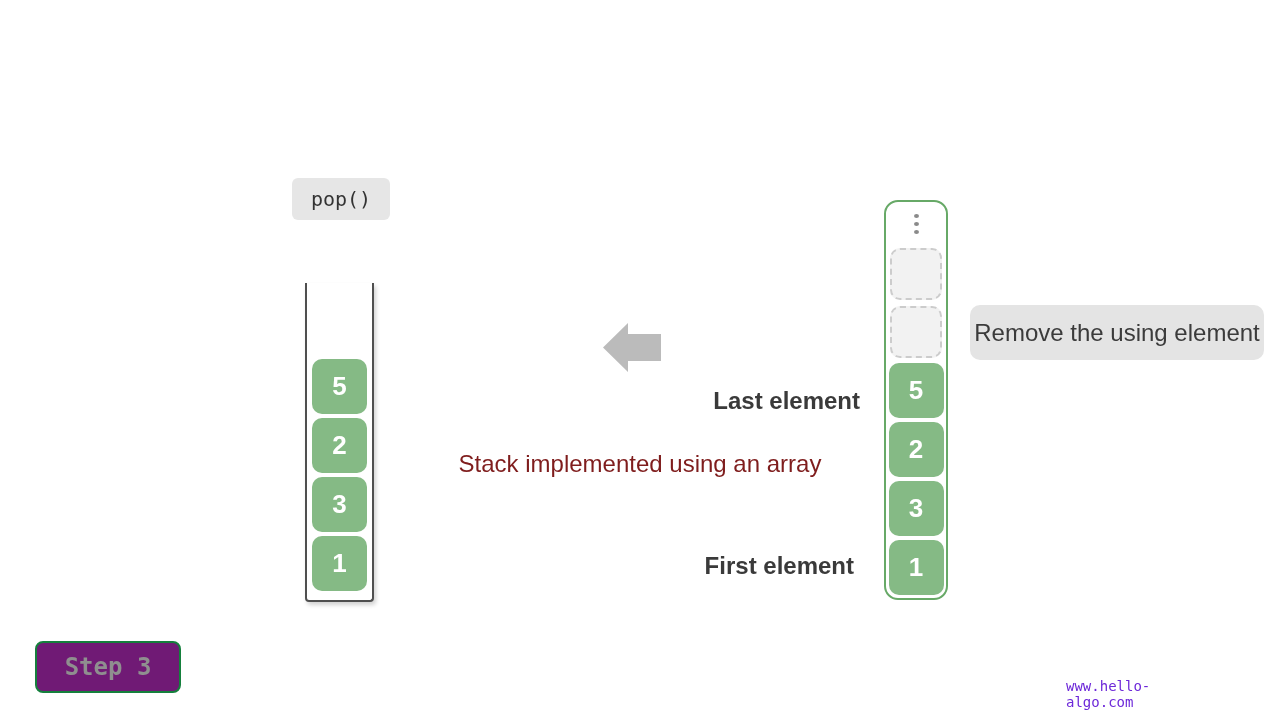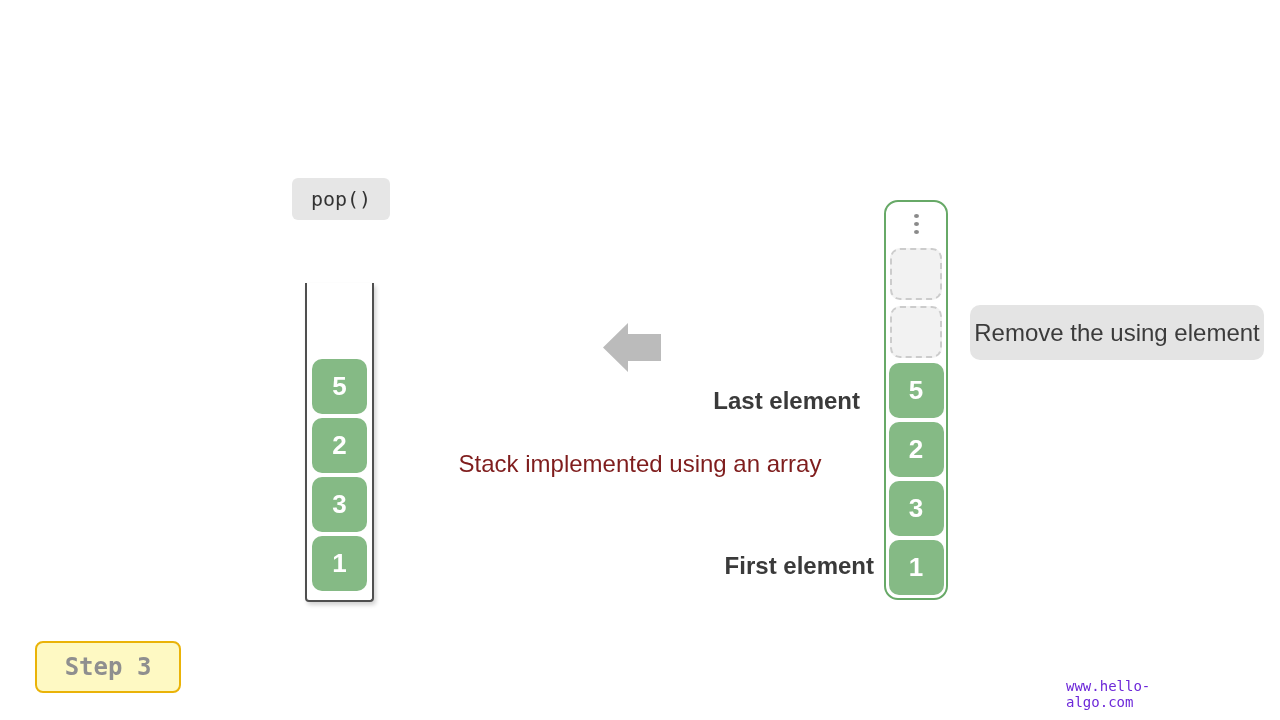--- a/index.html
+++ b/index.html
@@ -42,21 +42,21 @@
 
   
   .arrow { position: absolute; left: 603px; top: 323px; }
 
   
   .last-el {
     position: absolute; left: 620px; top: 387px; width: 240px;
     text-align: right; font-size: 24px; font-weight: 700; color: #3a3a3a;
   }
   .first-el {
-    position: absolute; left: 640px; top: 552px; width: 234px;
+    position: absolute; left: 620px; top: 552px; width: 234px;
     text-align: right; font-size: 24px; font-weight: 700; color: #3a3a3a;
   }
   .caption {
     position: absolute; left: 440px; top: 426px; width: 400px;
     text-align: center; font-size: 24px; color: #7f1d1d; margin-top: 24px;
   }
 
   
   .right-stack {
     position: absolute; left: 884px; top: 200px;
@@ -81,21 +81,21 @@
     width: 294px; height: 55px;
     background: #e4e4e4; border-radius: 10px;
     display: flex; align-items: center; justify-content: center;
     font-size: 24px; color: #3b3b3b; white-space: nowrap;
   }
 
   
   .step-badge {
     position: absolute; left: 35px; top: 641px;
     width: 146px; height: 52px;
-    background: #fef9c3; border: 2px solid #eab308; border-radius: 8px;
+    background: #701a75; border: 2px solid #15803d; border-radius: 8px;
     display: flex; align-items: center; justify-content: center;
     font-family: "DejaVu Sans Mono", monospace;
     font-size: 24px; font-weight: 700; color: #8f8f8f;
   }
 
   
   .watermark {
     position: absolute; left: 1066px; top: 678px;
     font-family: "DejaVu Sans Mono", monospace;
     font-size: 14px; color: #6d28d9;

